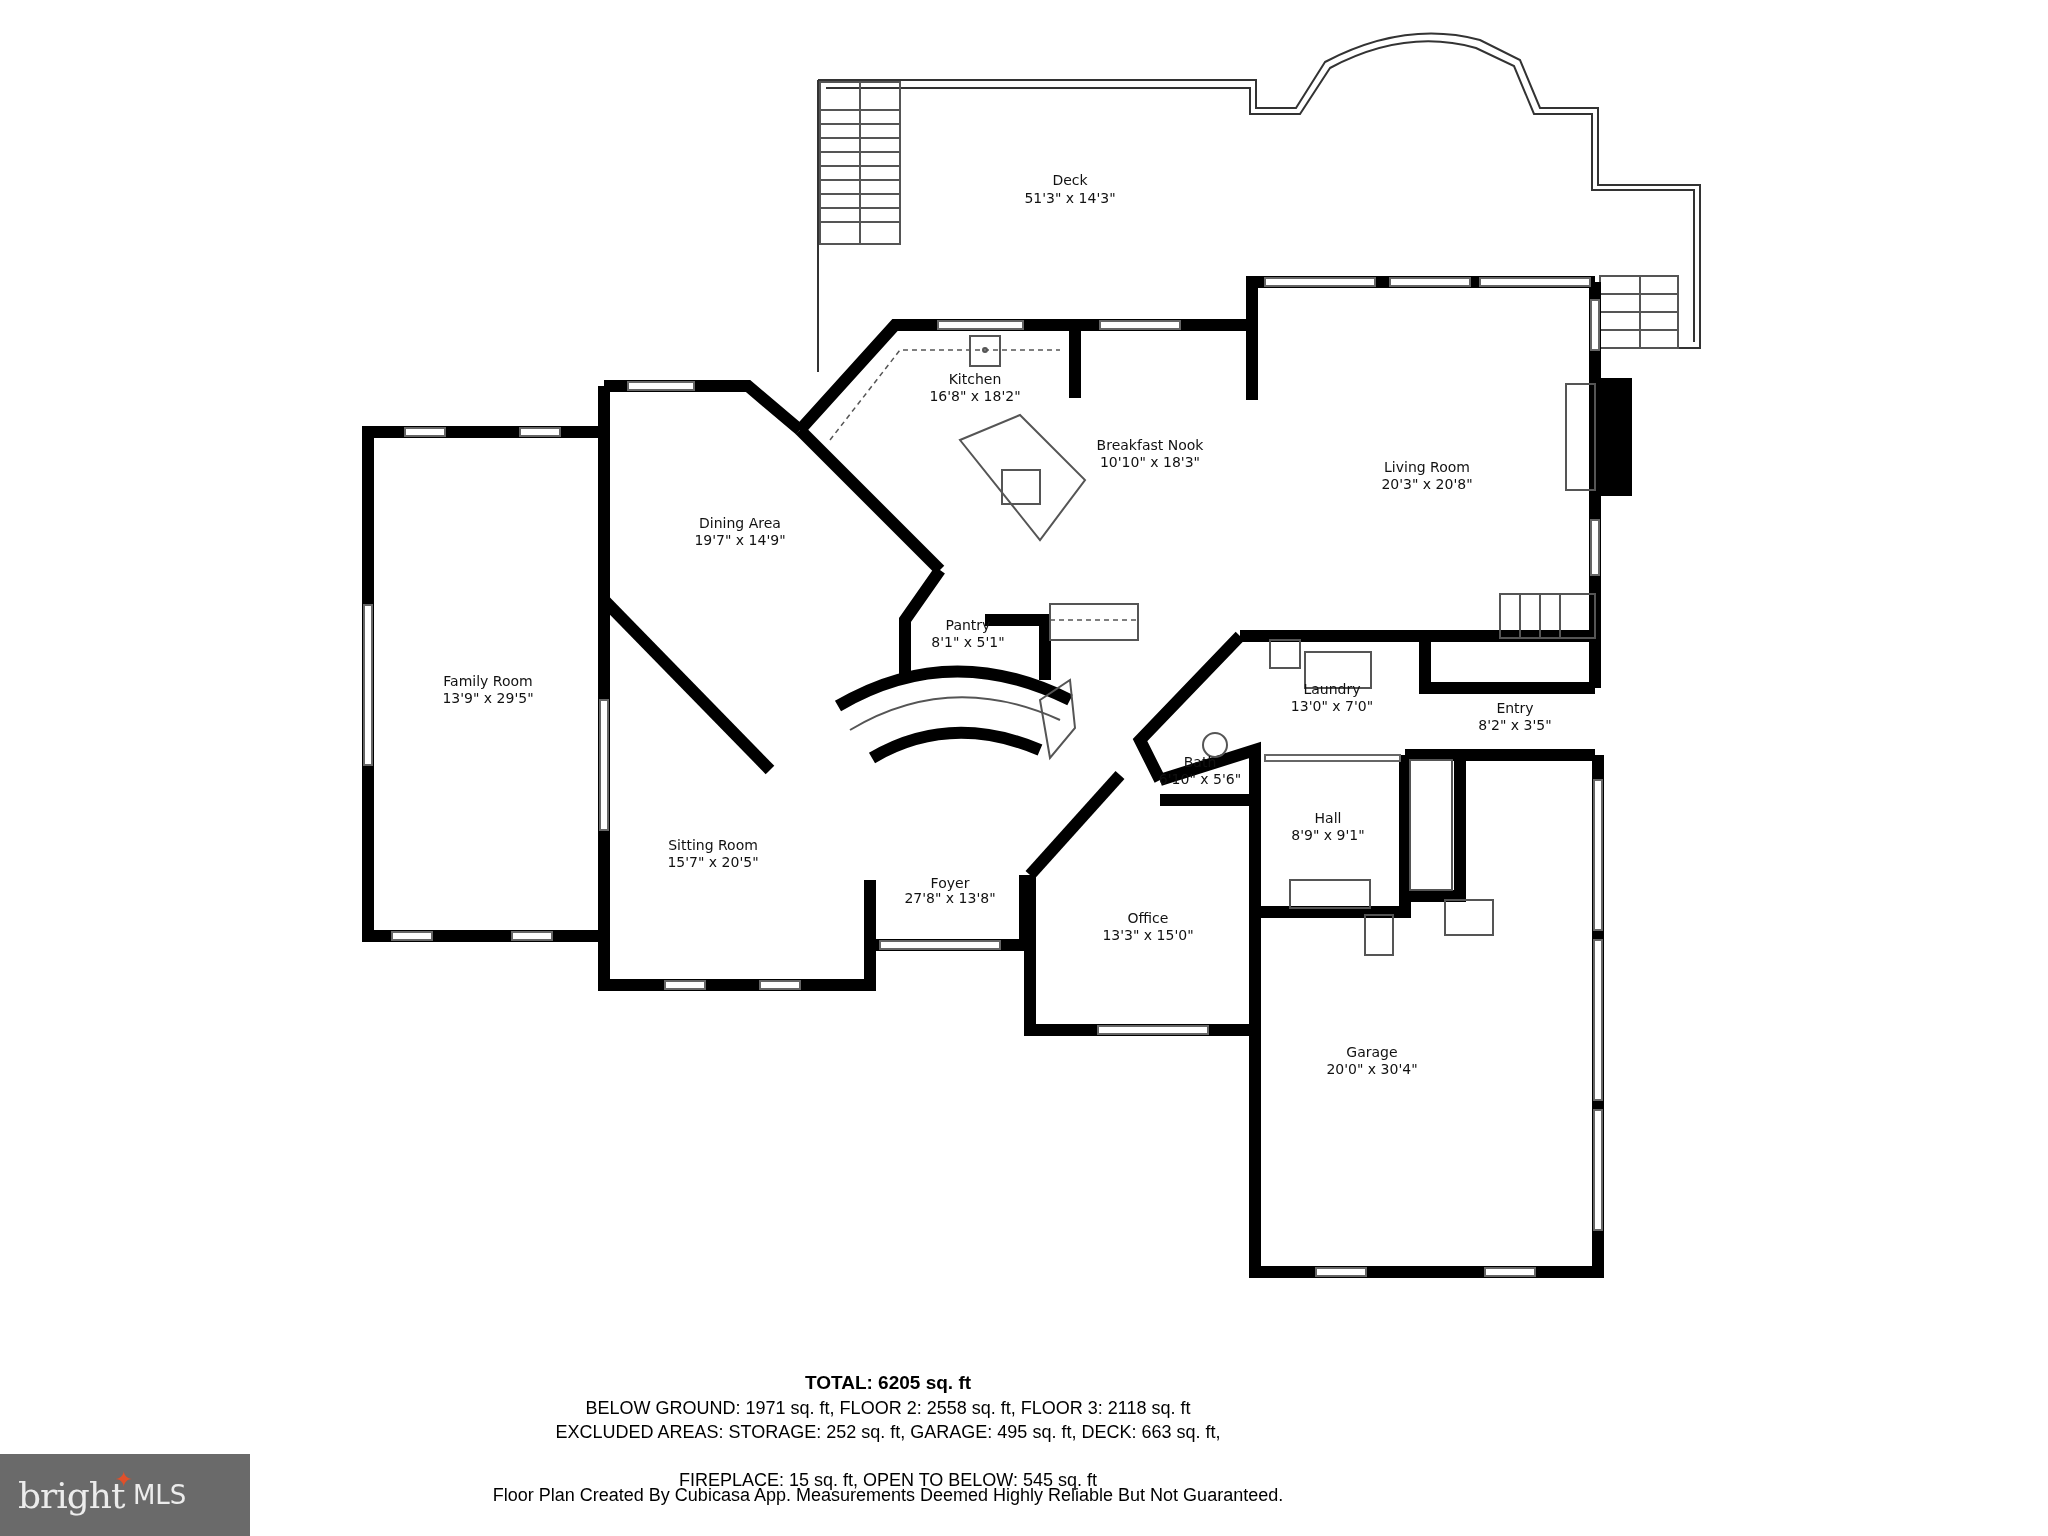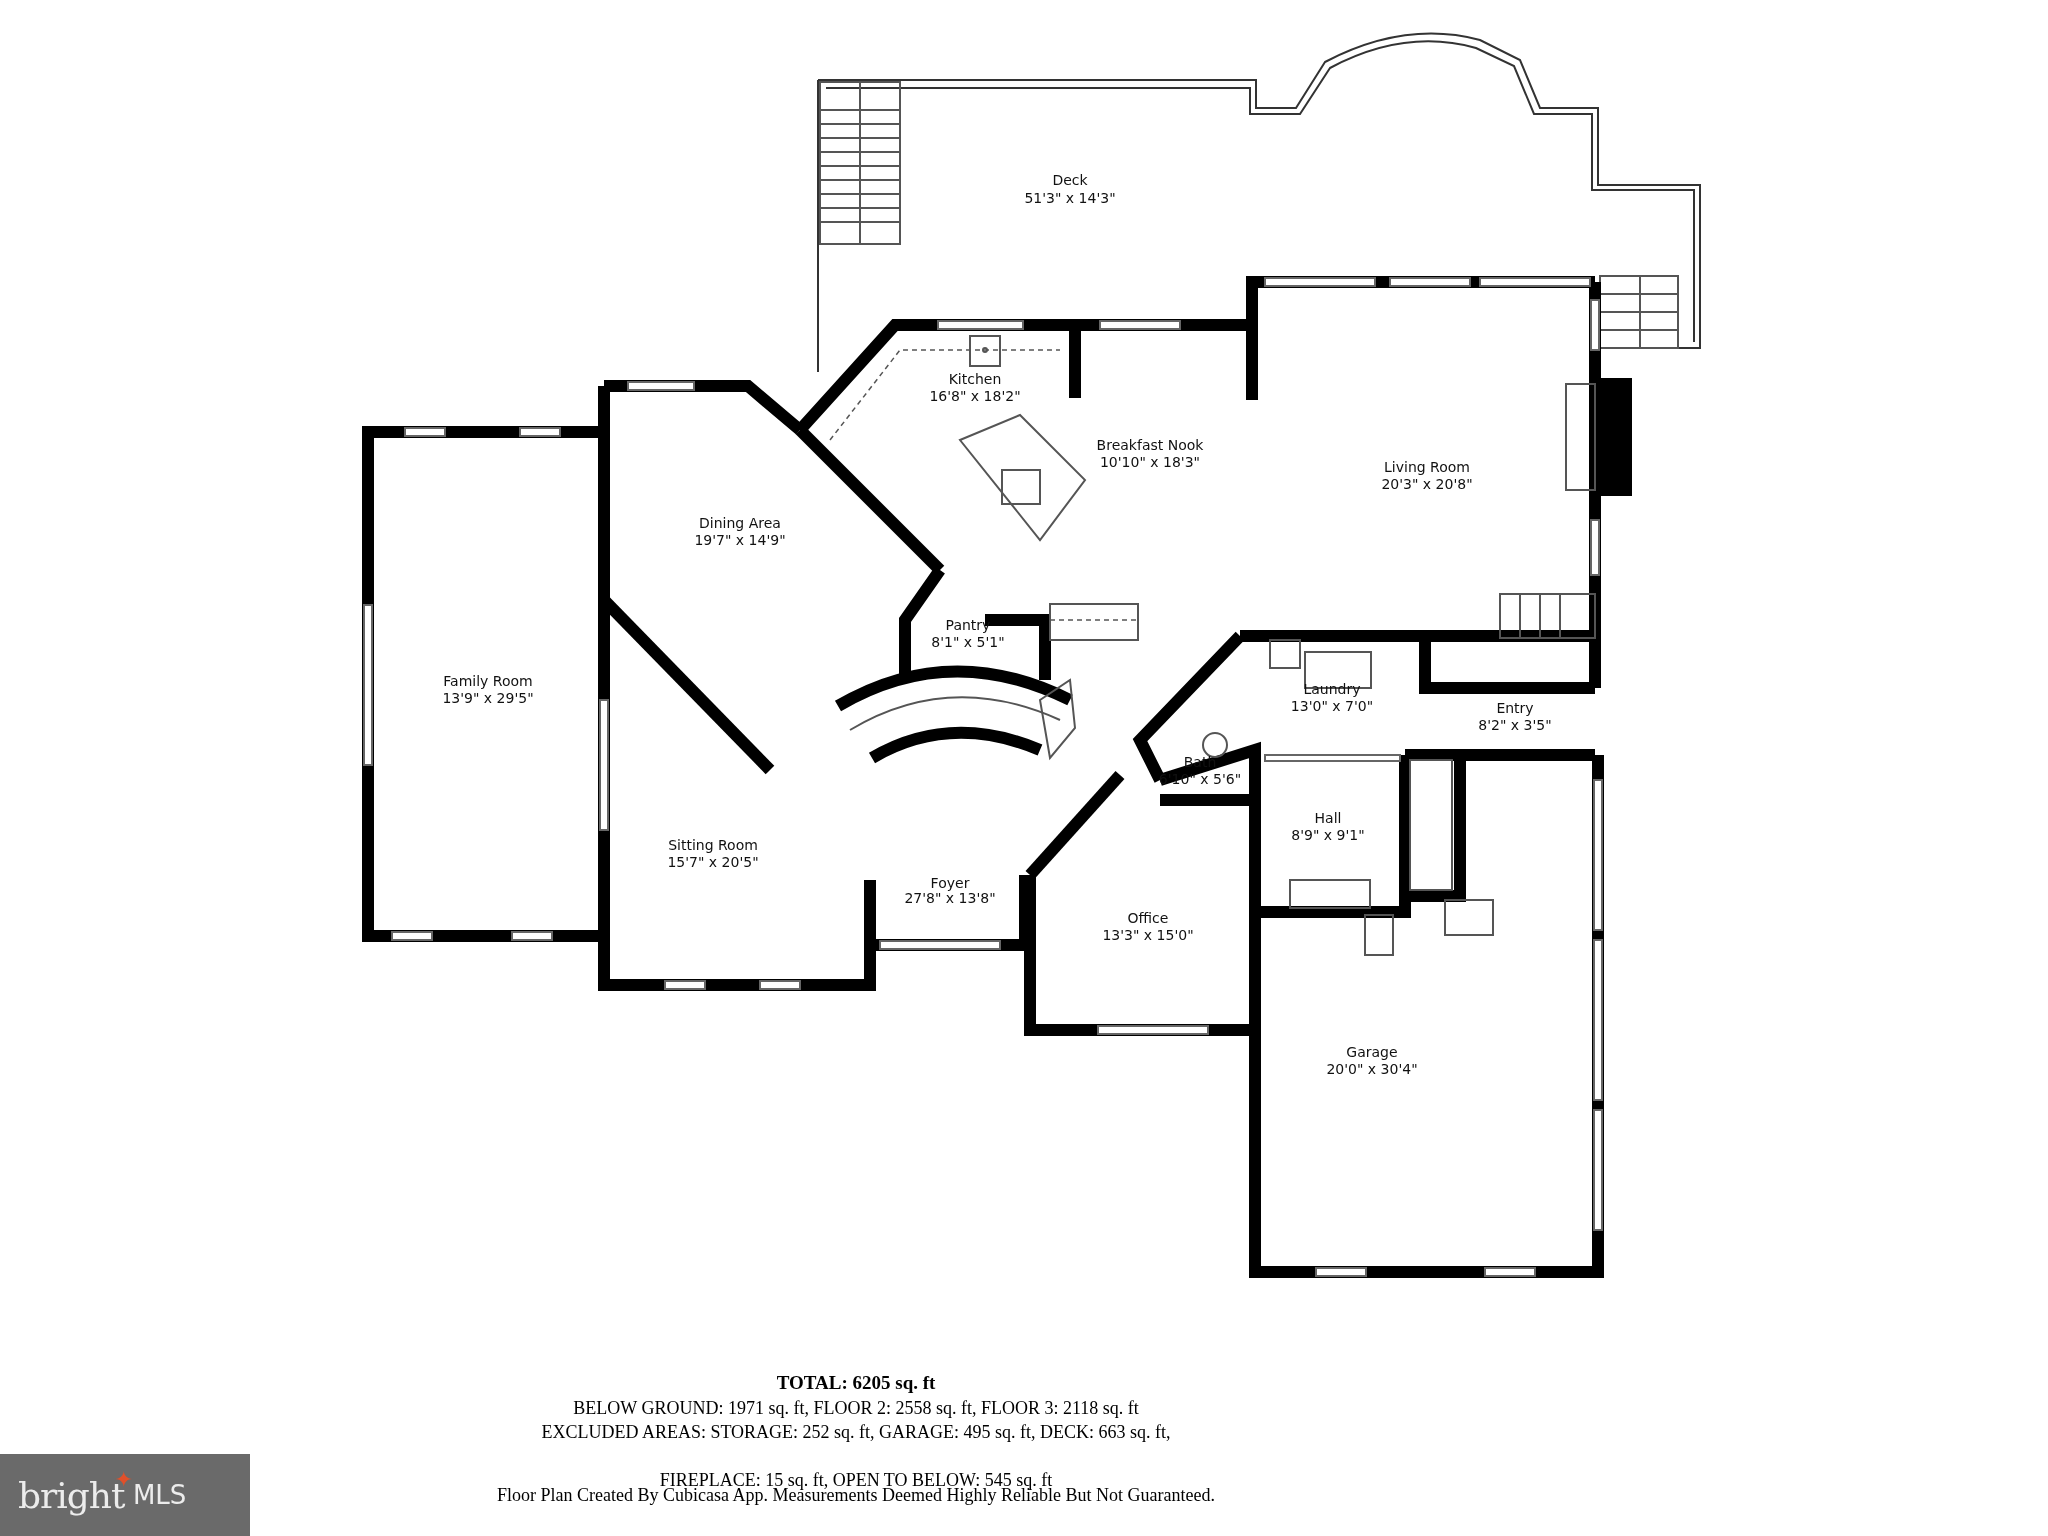--- a/index.html
+++ b/index.html
@@ -5,21 +5,21 @@
   html, body { margin:0; padding:0; background:#ffffff; }
   body { width:2048px; height:1536px; position:relative; overflow:hidden; font-family:"DejaVu Sans", sans-serif; }
   #plan { position:absolute; left:0; top:0; width:2048px; height:1536px; }
   .wall { fill:none; stroke:#000; stroke-width:12; stroke-linejoin:miter; }
   .thin { fill:none; stroke:#555; stroke-width:2; }
   .deckline { fill:none; stroke:#333; stroke-width:2; }
   .win { fill:#fff; stroke:#666; stroke-width:2; }
   .solid { fill:#000; }
   .dash { fill:none; stroke:#555; stroke-width:1.5; stroke-dasharray:5 4; }
   .room-label { font-family:"DejaVu Sans", sans-serif; font-size:14px; fill:#111; text-anchor:middle; }
-  .footer { position:absolute; left:0; width:1712px; text-align:center; font-family:Liberation Serif, serif; color:#000; }
+  .footer { position:absolute; left:0; width:1712px; text-align:center; font-family:Liberation Sans, sans-serif; color:#000;padding-left:32px; }
   .f-total { top:1372px; font-size:19px; font-weight:bold; }
   .f-line { font-size:18px; }
   .f-l1 { top:1398px; } .f-l2 { top:1422px; } .f-l3 { top:1470px; }
   .f-note { top:1485px; font-size:18px; }
   .logo { position:absolute; left:0; top:1454px; width:250px; height:82px; background:#6a6a6a; display:flex; align-items:center; }
   .logo-bright { font-family:"DejaVu Serif", serif; font-size:36px; color:#ececec; margin-left:18px; letter-spacing:-1px; }
   .logo-star { color:#e0502a; font-size:22px; position:relative; top:-16px; margin-left:-10px; }
   .logo-mls { font-family:"DejaVu Sans", sans-serif; font-size:26px; color:#ececec; margin-left:0; }
 </style>
 </head>

